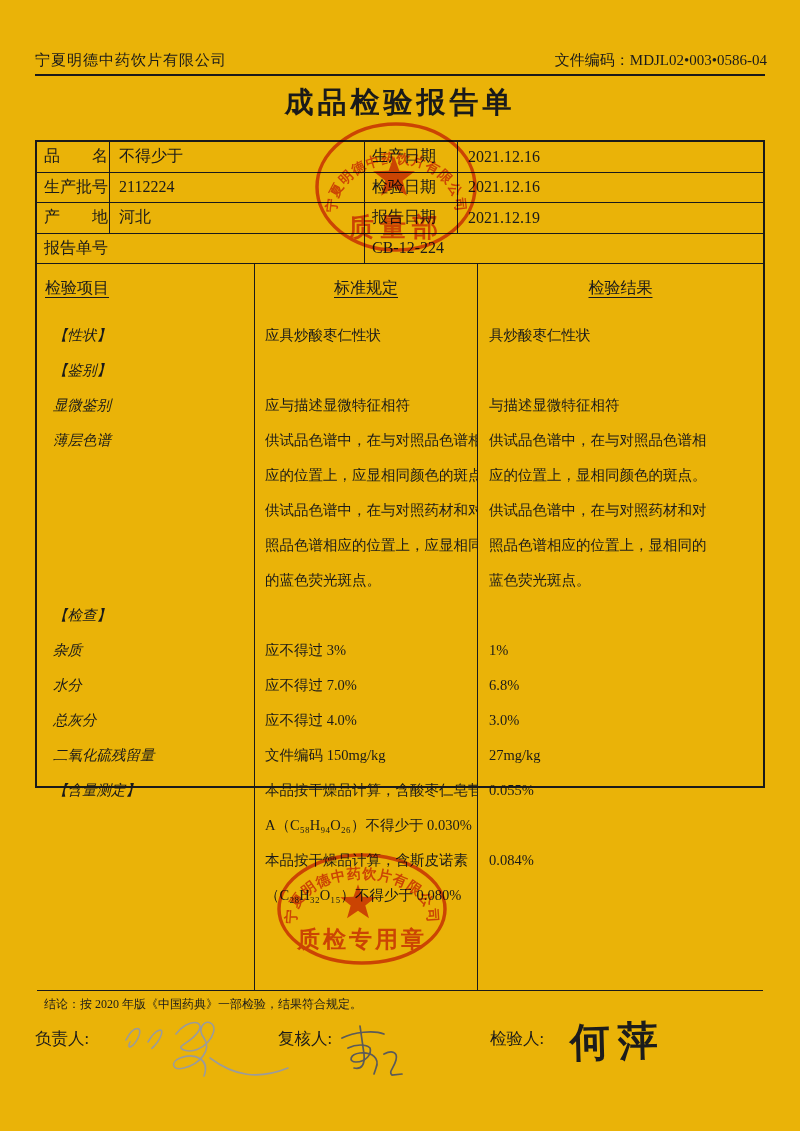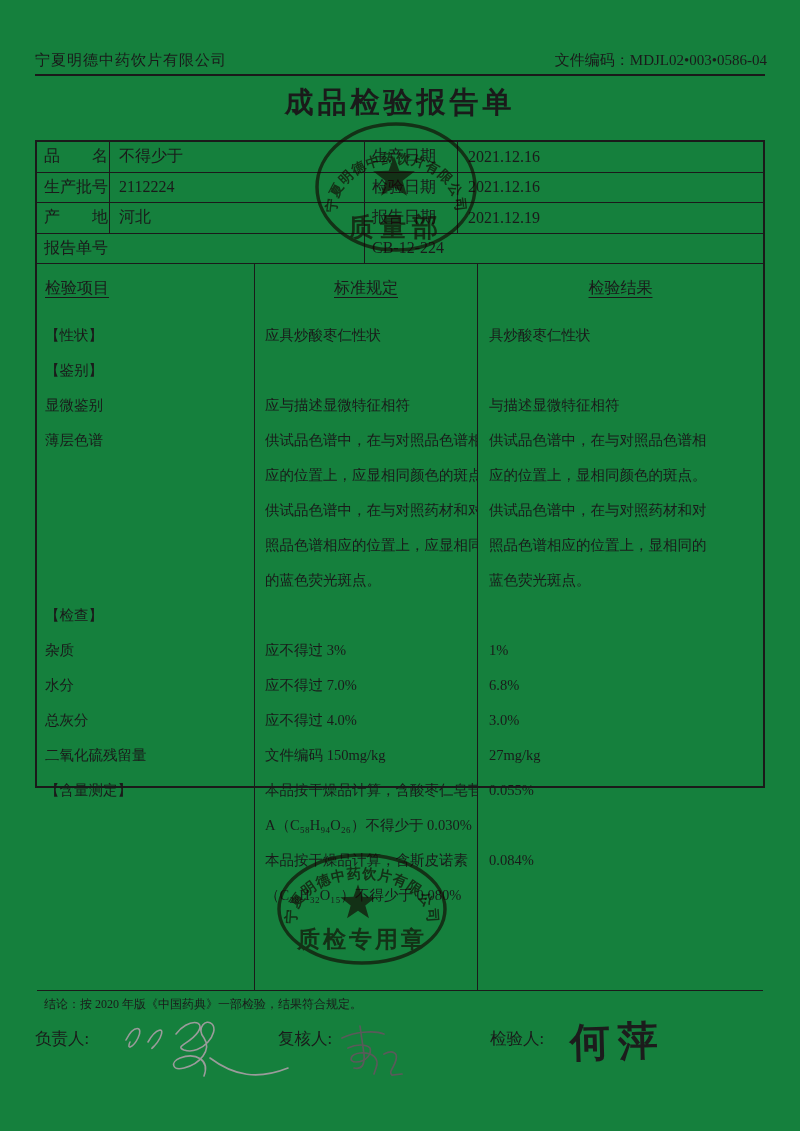--- a/index.html
+++ b/index.html
@@ -1,17 +1,17 @@
 <!DOCTYPE html>
 <html><head>
 <meta charset="utf-8">
 <style>
   * { margin:0; padding:0; box-sizing:border-box; }
   body { background:#ffffff; font-family:"Liberation Serif","DejaVu Serif",serif; color:#1a1a1a; }
-  .page { position:relative; width:800px; height:1131px; background:#15803d; overflow:hidden; }
+  .page { position:relative; width:800px; height:1131px; background:#eab308; overflow:hidden; }
 
   .company { position:absolute; left:35px; top:51px; font-size:15px; letter-spacing:1px; }
   .doccode { position:absolute; right:33px; top:51px; font-size:15px;text-align:center; }
   .toprule { position:absolute; left:35px; top:74px; width:730px; border-top:2px solid #1a1a1a; }
   .title  { position:absolute; left:0; top:83px; width:100%; text-align:center;
             font-size:29px; font-weight:700; letter-spacing:4px; }
 
   .doc-table { position:absolute; left:35px; top:140px; width:730px; height:648px;
                border:2px solid #1a1a1a; }
 
@@ -30,21 +30,21 @@
 
   
   .main-grid { display:grid; width:100%; height:726px; grid-template-columns:218px 223px 1fr; }
   .mcol { overflow:hidden; }
   .mcol.b { border-right:1.5px solid #1a1a1a; }
   .mhead { height:54px; padding-top:14px; font-size:16px; }
   .mhead span { text-decoration:underline; text-underline-offset:4px; }
   .mhead.left { padding-left:8px; text-align:left; }
   .mhead.center { text-align:center; }
   .mline { height:35px; line-height:35px; font-size:14.5px; white-space:nowrap; }
-  .c1line { padding-left:8px; }
+  .c1line { padding-left:16px;font-style:italic; }
   .c2line { padding-left:10px; }
   .c3line { padding-left:11px; }
 
   .conclusion { height:30px; line-height:27px; border-top:1.5px solid #1a1a1a;
                 padding-left:7px; font-size:12px; white-space:nowrap; }
 
   
   .sign-label { position:absolute; font-size:16.5px; top:1028px; }
   .lab-resp { left:35px; } .lab-rev { left:278px; } .lab-insp { left:490px; }
   .sig-svg { position:absolute; }

